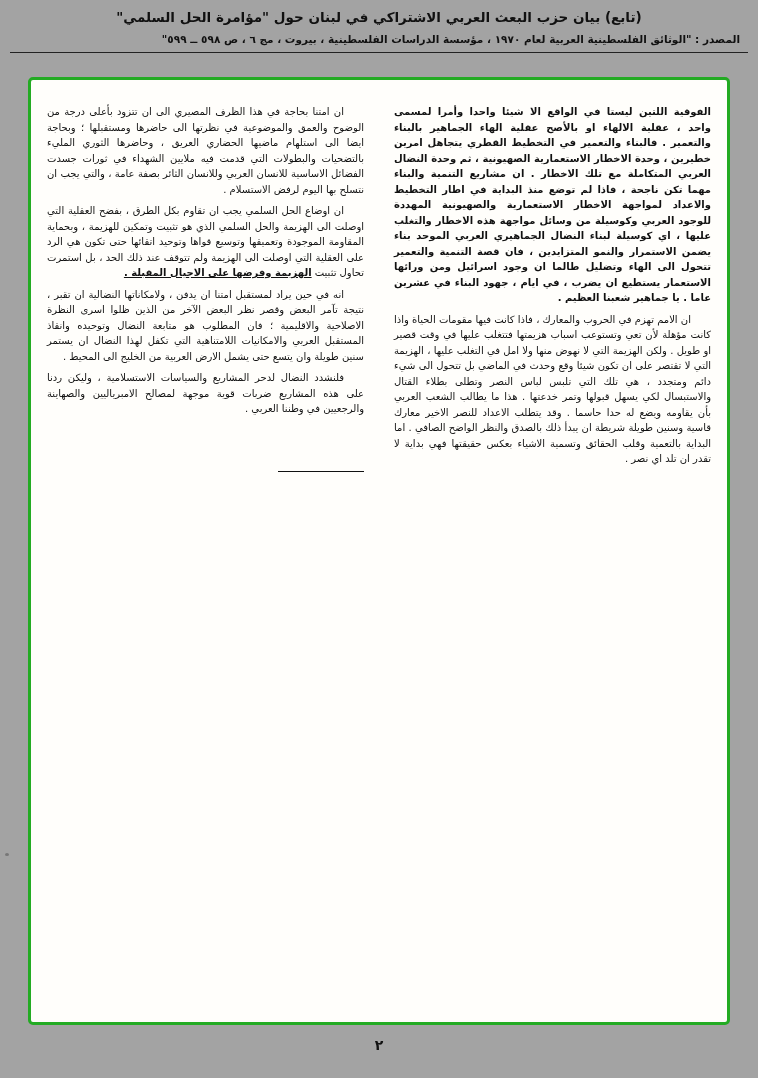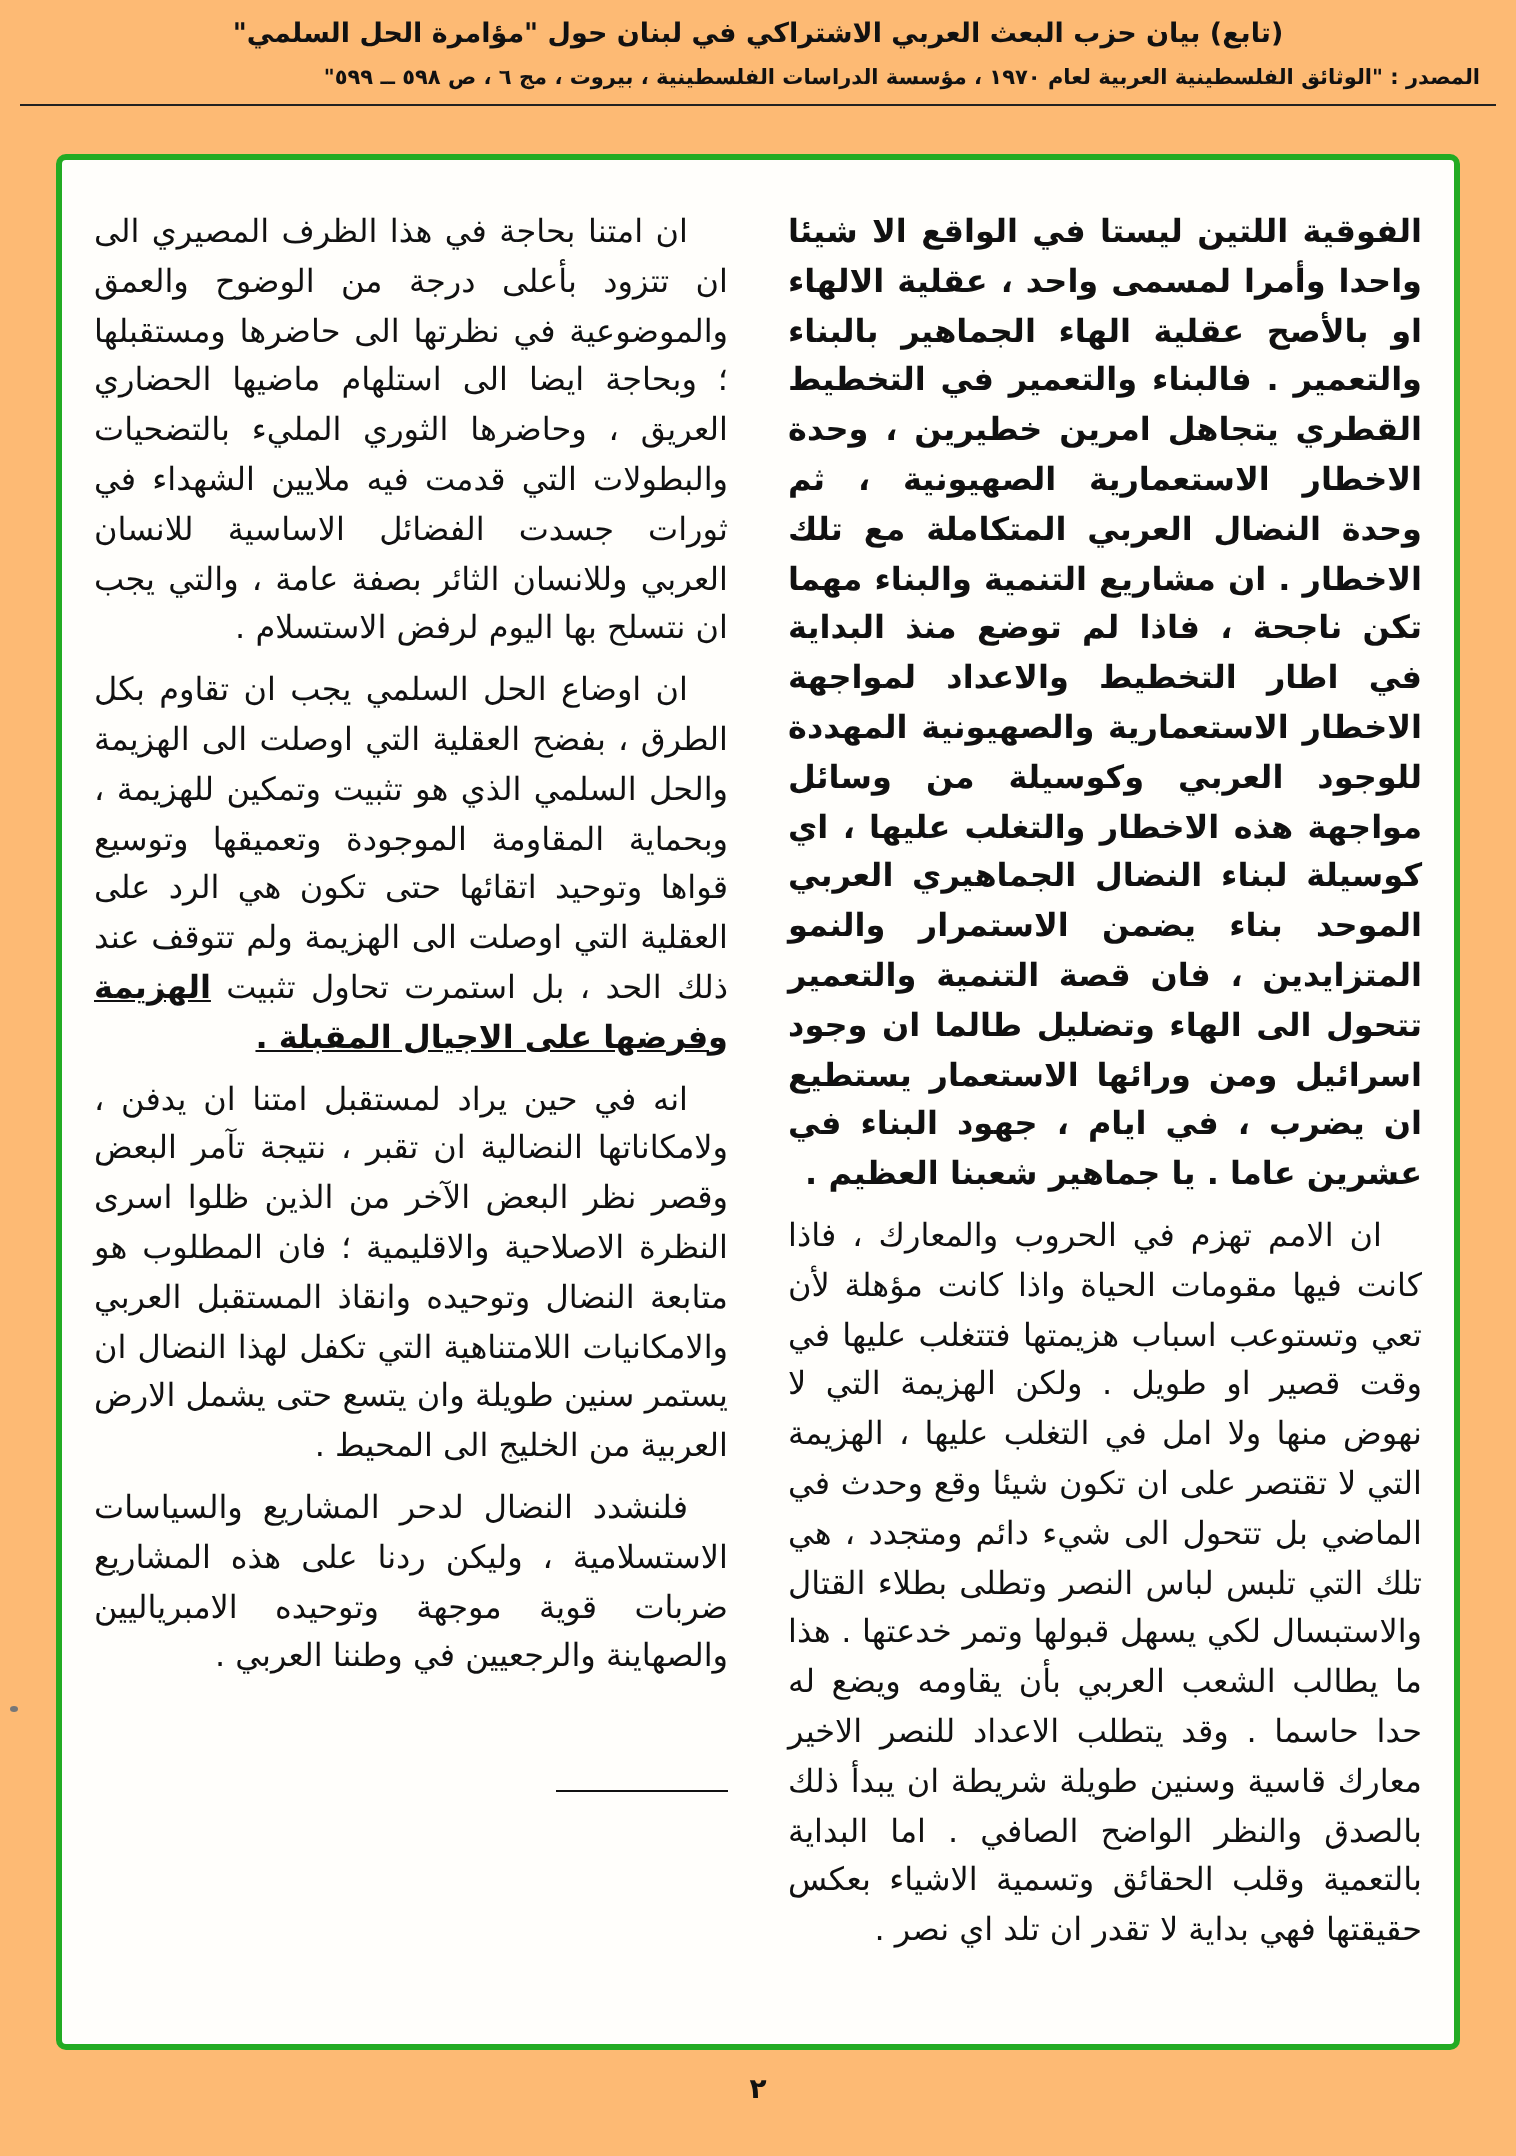--- a/index.html
+++ b/index.html
@@ -12,21 +12,21 @@
     height: 1078px;
     font-family: "DejaVu Sans", sans-serif;
     color: #111;
   }
   .page {
     position: relative;
     width: 758px;
     height: 1078px;
     direction: rtl;
     overflow: hidden;
-    background: #fdba74;
+    background: #a3a3a3;
   }
   .doc-header {
     text-align: center;
     padding-top: 9px;
   }
   .doc-title {
     font-size: 13.5px;
     font-weight: bold;
     letter-spacing: 0.2px;
   }
@@ -51,21 +51,21 @@
     padding: 24px 16px;
     background: #fffefb;
   }
   .columns {
     display: flex;
     gap: 30px;
     align-items: flex-start;
   }
   .col {
     flex: 1;
-    font-size: 16px;
+    font-size: 10px;
     line-height: 1.55;
     text-align: justify;
   }
   .col p {
     margin: 0 0 6px 0;
     text-indent: 20px;
   }
   .col p.no-indent {
     text-indent: 0;
     font-weight: bold;
@@ -115,21 +115,21 @@
 
       <div class="col col-right">
         <p class="no-indent">الفوقية اللتين ليستا في الواقع الا شيئا واحدا وأمرا لمسمى واحد ، عقلية الالهاء او بالأصح عقلية الهاء الجماهير بالبناء والتعمير . فالبناء والتعمير في التخطيط القطري يتجاهل امرين خطيرين ، وحدة الاخطار الاستعمارية الصهيونية ، ثم وحدة النضال العربي المتكاملة مع تلك الاخطار . ان مشاريع التنمية والبناء مهما تكن ناجحة ، فاذا لم توضع منذ البداية في اطار التخطيط والاعداد لمواجهة الاخطار الاستعمارية والصهيونية المهددة للوجود العربي وكوسيلة من وسائل مواجهة هذه الاخطار والتغلب عليها ، اي كوسيلة لبناء النضال الجماهيري العربي الموحد بناء يضمن الاستمرار والنمو المتزايدين ، فان قصة التنمية والتعمير تتحول الى الهاء وتضليل طالما ان وجود اسرائيل ومن ورائها الاستعمار يستطيع ان يضرب ، في ايام ، جهود البناء في عشرين عاما . يا جماهير شعبنا العظيم .</p>
         <p>ان الامم تهزم في الحروب والمعارك ، فاذا كانت فيها مقومات الحياة واذا كانت مؤهلة لأن تعي وتستوعب اسباب هزيمتها فتتغلب عليها في وقت قصير او طويل . ولكن الهزيمة التي لا نهوض منها ولا امل في التغلب عليها ، الهزيمة التي لا تقتصر على ان تكون شيئا وقع وحدث في الماضي بل تتحول الى شيء دائم ومتجدد ، هي تلك التي تلبس لباس النصر وتطلى بطلاء القتال والاستبسال لكي يسهل قبولها وتمر خدعتها . هذا ما يطالب الشعب العربي بأن يقاومه ويضع له حدا حاسما . وقد يتطلب الاعداد للنصر الاخير معارك قاسية وسنين طويلة شريطة ان يبدأ ذلك بالصدق والنظر الواضح الصافي . اما البداية بالتعمية وقلب الحقائق وتسمية الاشياء بعكس حقيقتها فهي بداية لا تقدر ان تلد اي نصر .</p>
       </div>
 
       <div class="col col-left">
         <p>ان امتنا بحاجة في هذا الظرف المصيري الى ان تتزود بأعلى درجة من الوضوح والعمق والموضوعية في نظرتها الى حاضرها ومستقبلها ؛ وبحاجة ايضا الى استلهام ماضيها الحضاري العريق ، وحاضرها الثوري المليء بالتضحيات والبطولات التي قدمت فيه ملايين الشهداء في ثورات جسدت الفضائل الاساسية للانسان العربي وللانسان الثائر بصفة عامة ، والتي يجب ان نتسلح بها اليوم لرفض الاستسلام .</p>
         <p><span>ان اوضاع الحل السلمي يجب ان تقاوم بكل الطرق ، بفضح العقلية التي اوصلت الى الهزيمة والحل السلمي الذي هو تثبيت وتمكين للهزيمة ، وبحماية المقاومة الموجودة وتعميقها وتوسيع قواها وتوحيد اتقائها حتى تكون هي الرد على العقلية التي اوصلت الى الهزيمة ولم تتوقف عند ذلك الحد ، بل استمرت تحاول تثبيت </span><span class="em">الهزيمة وفرضها على الاجيال المقبلة .</span></p>
         <p><span>انه في حين يراد لمستقبل امتنا ان </span><span class="bold">يدفن ، ولامكاناتها</span><span> النضالية ان تقبر ، نتيجة تآمر البعض وقصر نظر البعض الآخر من الذين ظلوا اسرى النظرة الاصلاحية والاقليمية ؛ فان المطلوب هو متابعة النضال وتوحيده وانقاذ المستقبل العربي والامكانيات اللامتناهية التي تكفل لهذا النضال ان يستمر سنين طويلة وان يتسع حتى يشمل الارض العربية من الخليج الى المحيط .</span></p>
-        <p>فلنشدد النضال لدحر المشاريع والسياسات الاستسلامية ، وليكن ردنا على هذه المشاريع ضربات قوية موجهة وتوحيده الامبرياليين والصهاينة والرجعيين في وطننا العربي .</p>
+        <p>فلنشدد النضال لدحر المشاريع والسياسات الاستسلامية ، وليكن ردنا على هذه المشاريع ضربات قوية موجهة لمصالح الامبرياليين والصهاينة والرجعيين في وطننا العربي .</p>
         <div class="footnote-rule"></div>
       </div>
 
     </div>
   </section>
 
   <div class="page-number">٢</div>
 
   <div class="speck"></div>
 

